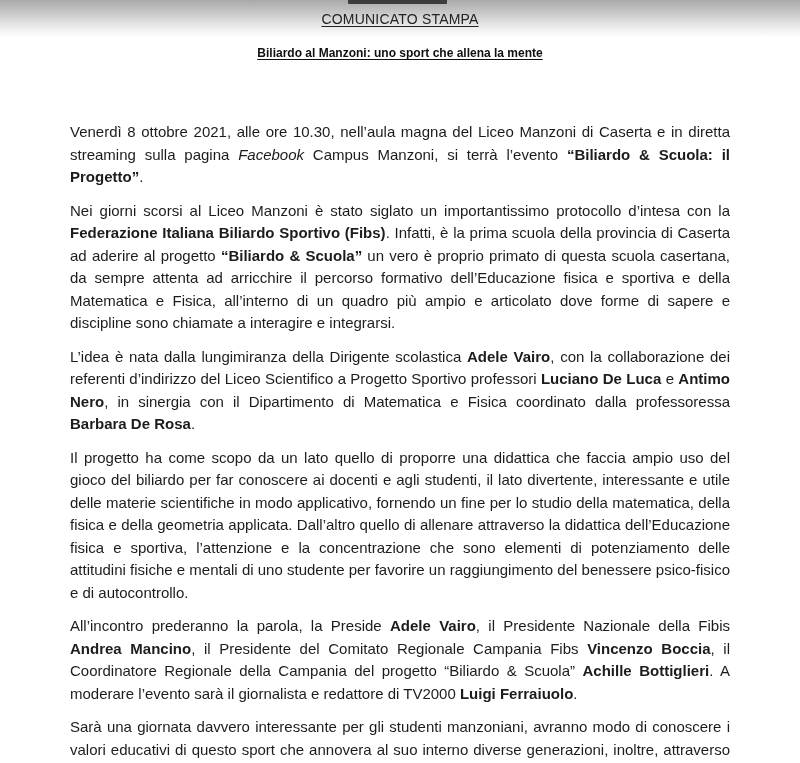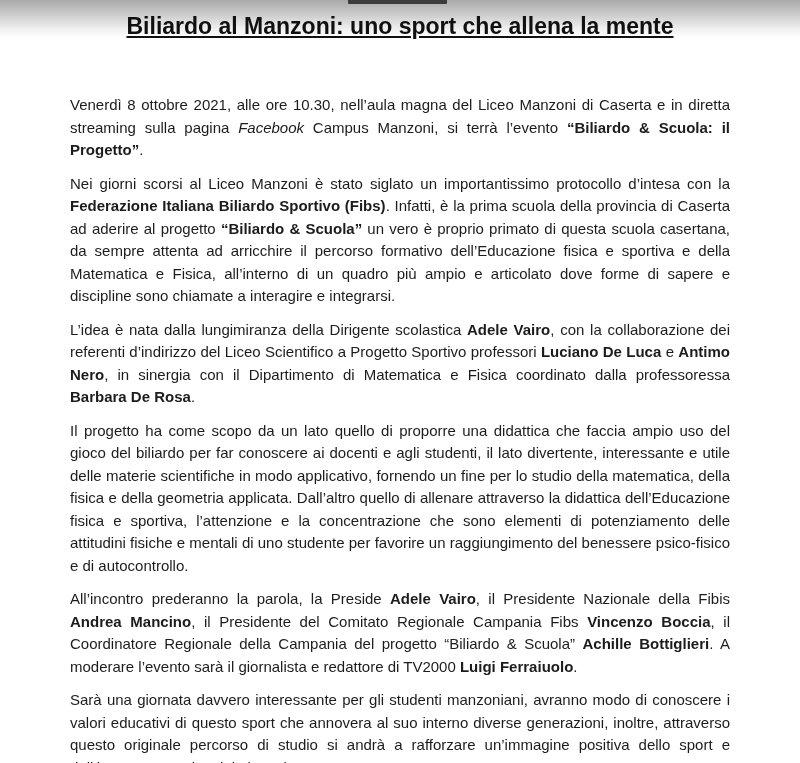--- a/index.html
+++ b/index.html
@@ -43,21 +43,21 @@
     font-size:14px;
     font-weight:400;
     letter-spacing:0.2px;
     text-decoration:underline;
     text-underline-offset:2px;
     color:#222;
   }
   .doc-title{
     margin:15px 0 0 0;
     text-align:center;
-    font-size:23px;
+    font-size:12px;
     line-height:22px;
     font-weight:700;
     text-decoration:underline;
     text-underline-offset:2px;
     color:var(--title-color);
   }
   .doc-body{
     margin:57px 70px 0 70px;
     text-align:justify;
     font-size:15px;
@@ -71,20 +71,21 @@
   .i{font-style:italic;}
 </style>
 </head>
 <body>
 
 <div class="page">
   <div class="top-shadow"></div>
   <div class="crop-bar"></div>
 
   <div class="content">
+    <div class="kicker">COMUNICATO STAMPA</div>
 
     <h1 class="doc-title">Biliardo al Manzoni: uno sport che allena la mente</h1>
 
     <main class="doc-body">
 
     <p class="para"><span>Venerdì 8 ottobre 2021, alle ore 10.30, nell’aula magna del Liceo Manzoni di Caserta e in diretta streaming sulla pagina </span><span class="i">Facebook</span><span> Campus Manzoni, si terrà l’evento </span><span class="b">“Biliardo &amp; Scuola: il Progetto”</span><span>.</span></p>
         <p class="para"><span>Nei giorni scorsi al Liceo Manzoni è stato siglato un importantissimo protocollo d’intesa con la </span><span class="b">Federazione Italiana Biliardo Sportivo (Fibs)</span><span>. Infatti, è la prima scuola della provincia di Caserta ad aderire al progetto </span><span class="b">“Biliardo &amp; Scuola”</span><span> un vero è proprio primato di questa scuola casertana, da sempre attenta ad arricchire il percorso formativo dell’Educazione fisica e sportiva e della Matematica e Fisica, all’interno di un quadro più ampio e articolato dove forme di sapere e discipline sono chiamate a interagire e integrarsi.</span></p>
         <p class="para"><span>L’idea è nata dalla lungimiranza della Dirigente scolastica </span><span class="b">Adele Vairo</span><span>, con la collaborazione dei referenti d’indirizzo del Liceo Scientifico a Progetto Sportivo professori </span><span class="b">Luciano De Luca</span><span> e </span><span class="b">Antimo Nero</span><span>, in sinergia con il Dipartimento di Matematica e Fisica coordinato dalla professoressa </span><span class="b">Barbara De Rosa</span><span>.</span></p>
         <p class="para"><span>Il progetto ha come scopo da un lato quello di proporre una didattica che faccia ampio uso del gioco del biliardo per far conoscere ai docenti e agli studenti, il lato divertente, interessante e utile delle materie scientifiche in modo applicativo, fornendo un fine per lo studio della matematica, della fisica e della geometria applicata. Dall’altro quello di allenare attraverso la didattica dell’Educazione fisica e sportiva, l’attenzione e la concentrazione che sono elementi di potenziamento delle attitudini fisiche e mentali di uno studente per favorire un raggiungimento del benessere psico-fisico e di autocontrollo.</span></p>
         <p class="para"><span>All’incontro prederanno la parola, la Preside </span><span class="b">Adele Vairo</span><span>, il Presidente Nazionale della Fibis </span><span class="b">Andrea Mancino</span><span>, il Presidente del Comitato Regionale Campania Fibs </span><span class="b">Vincenzo Boccia</span><span>, il Coordinatore Regionale della Campania del progetto “Biliardo &amp; Scuola” </span><span class="b">Achille Bottiglieri</span><span>. A moderare l’evento sarà il giornalista e redattore di TV2000 </span><span class="b">Luigi Ferraiuolo</span><span>.</span></p>

